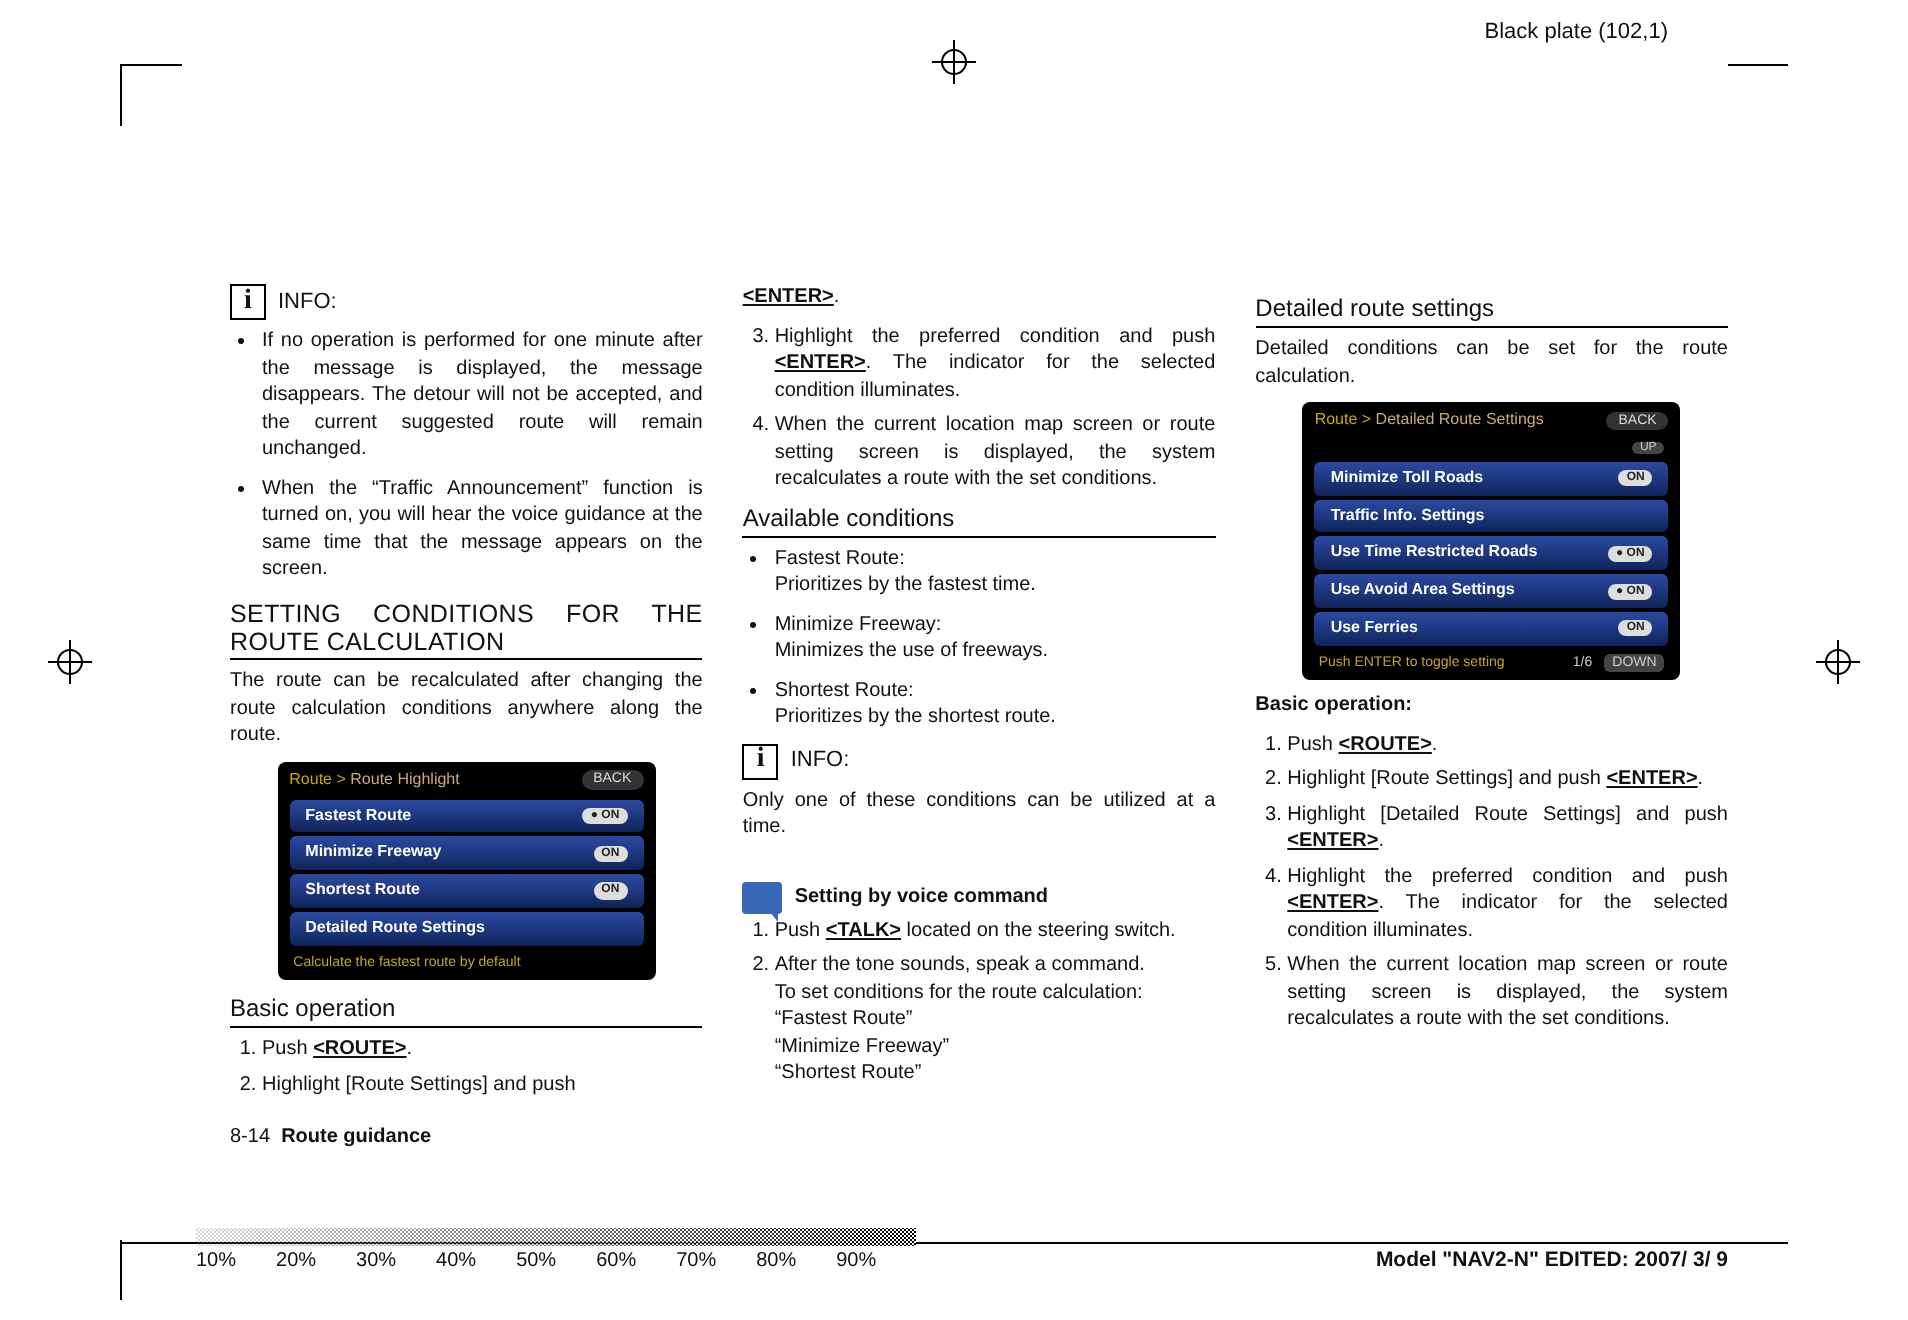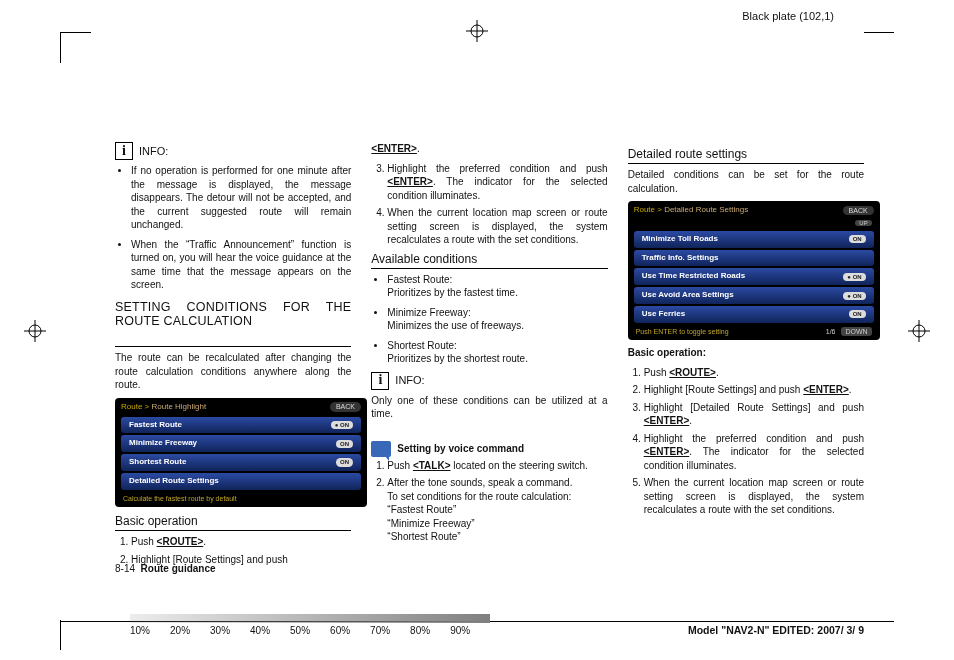--- a/index.html
+++ b/index.html
@@ -82,33 +82,33 @@
   ol.steps {
     padding-left: 16px;
     margin: 0;
   }
   ol.steps li { margin-bottom: 4px; }
   .section-head {
     text-transform: uppercase;
     font-size: 12.5px;
     letter-spacing: .2px;
     border-bottom: 1px solid #000;
-    padding-bottom: 18px;
+    padding-bottom: 1px;
     margin: 8px 0 4px;
     line-height: 1.15;
   }
   .subhead {
     font-size: 12px;
     border-bottom: 1px solid #000;
     padding-bottom: 1px;
     margin: 4px 0 4px;
   }
   .para { margin: 0 0 6px; }
   .nav-screenshot {
-    width: 252px;
+    width: 189px;
     margin: 4px auto 6px;
   }
   .nav-frame {
     background: #000;
     border-radius: 4px;
     padding: 2px;
     color: #fff;
     font-size: 8px;
   }
   .nav-title {
@@ -198,21 +198,21 @@
     font-weight:bold;
   }
   .footer-line {
     position:absolute;
     left:60px; right:60px;
     bottom: 38px;
     border-bottom:1px solid #000;
   }
   .pct-bar {
     position:absolute;
-    left:130px;
+    left:98px;
     bottom:24px;
     display:flex;
     flex-direction:column;
     font-size:10px;
   }
   .pct-gradient {
     width:360px; height:9px;
     background: repeating-conic-gradient(#000 0 25%, #fff 0 50%) 0/2px 2px;
     -webkit-mask: linear-gradient(90deg, rgba(0,0,0,.15), #000);
             mask: linear-gradient(90deg, rgba(0,0,0,.15), #000);

